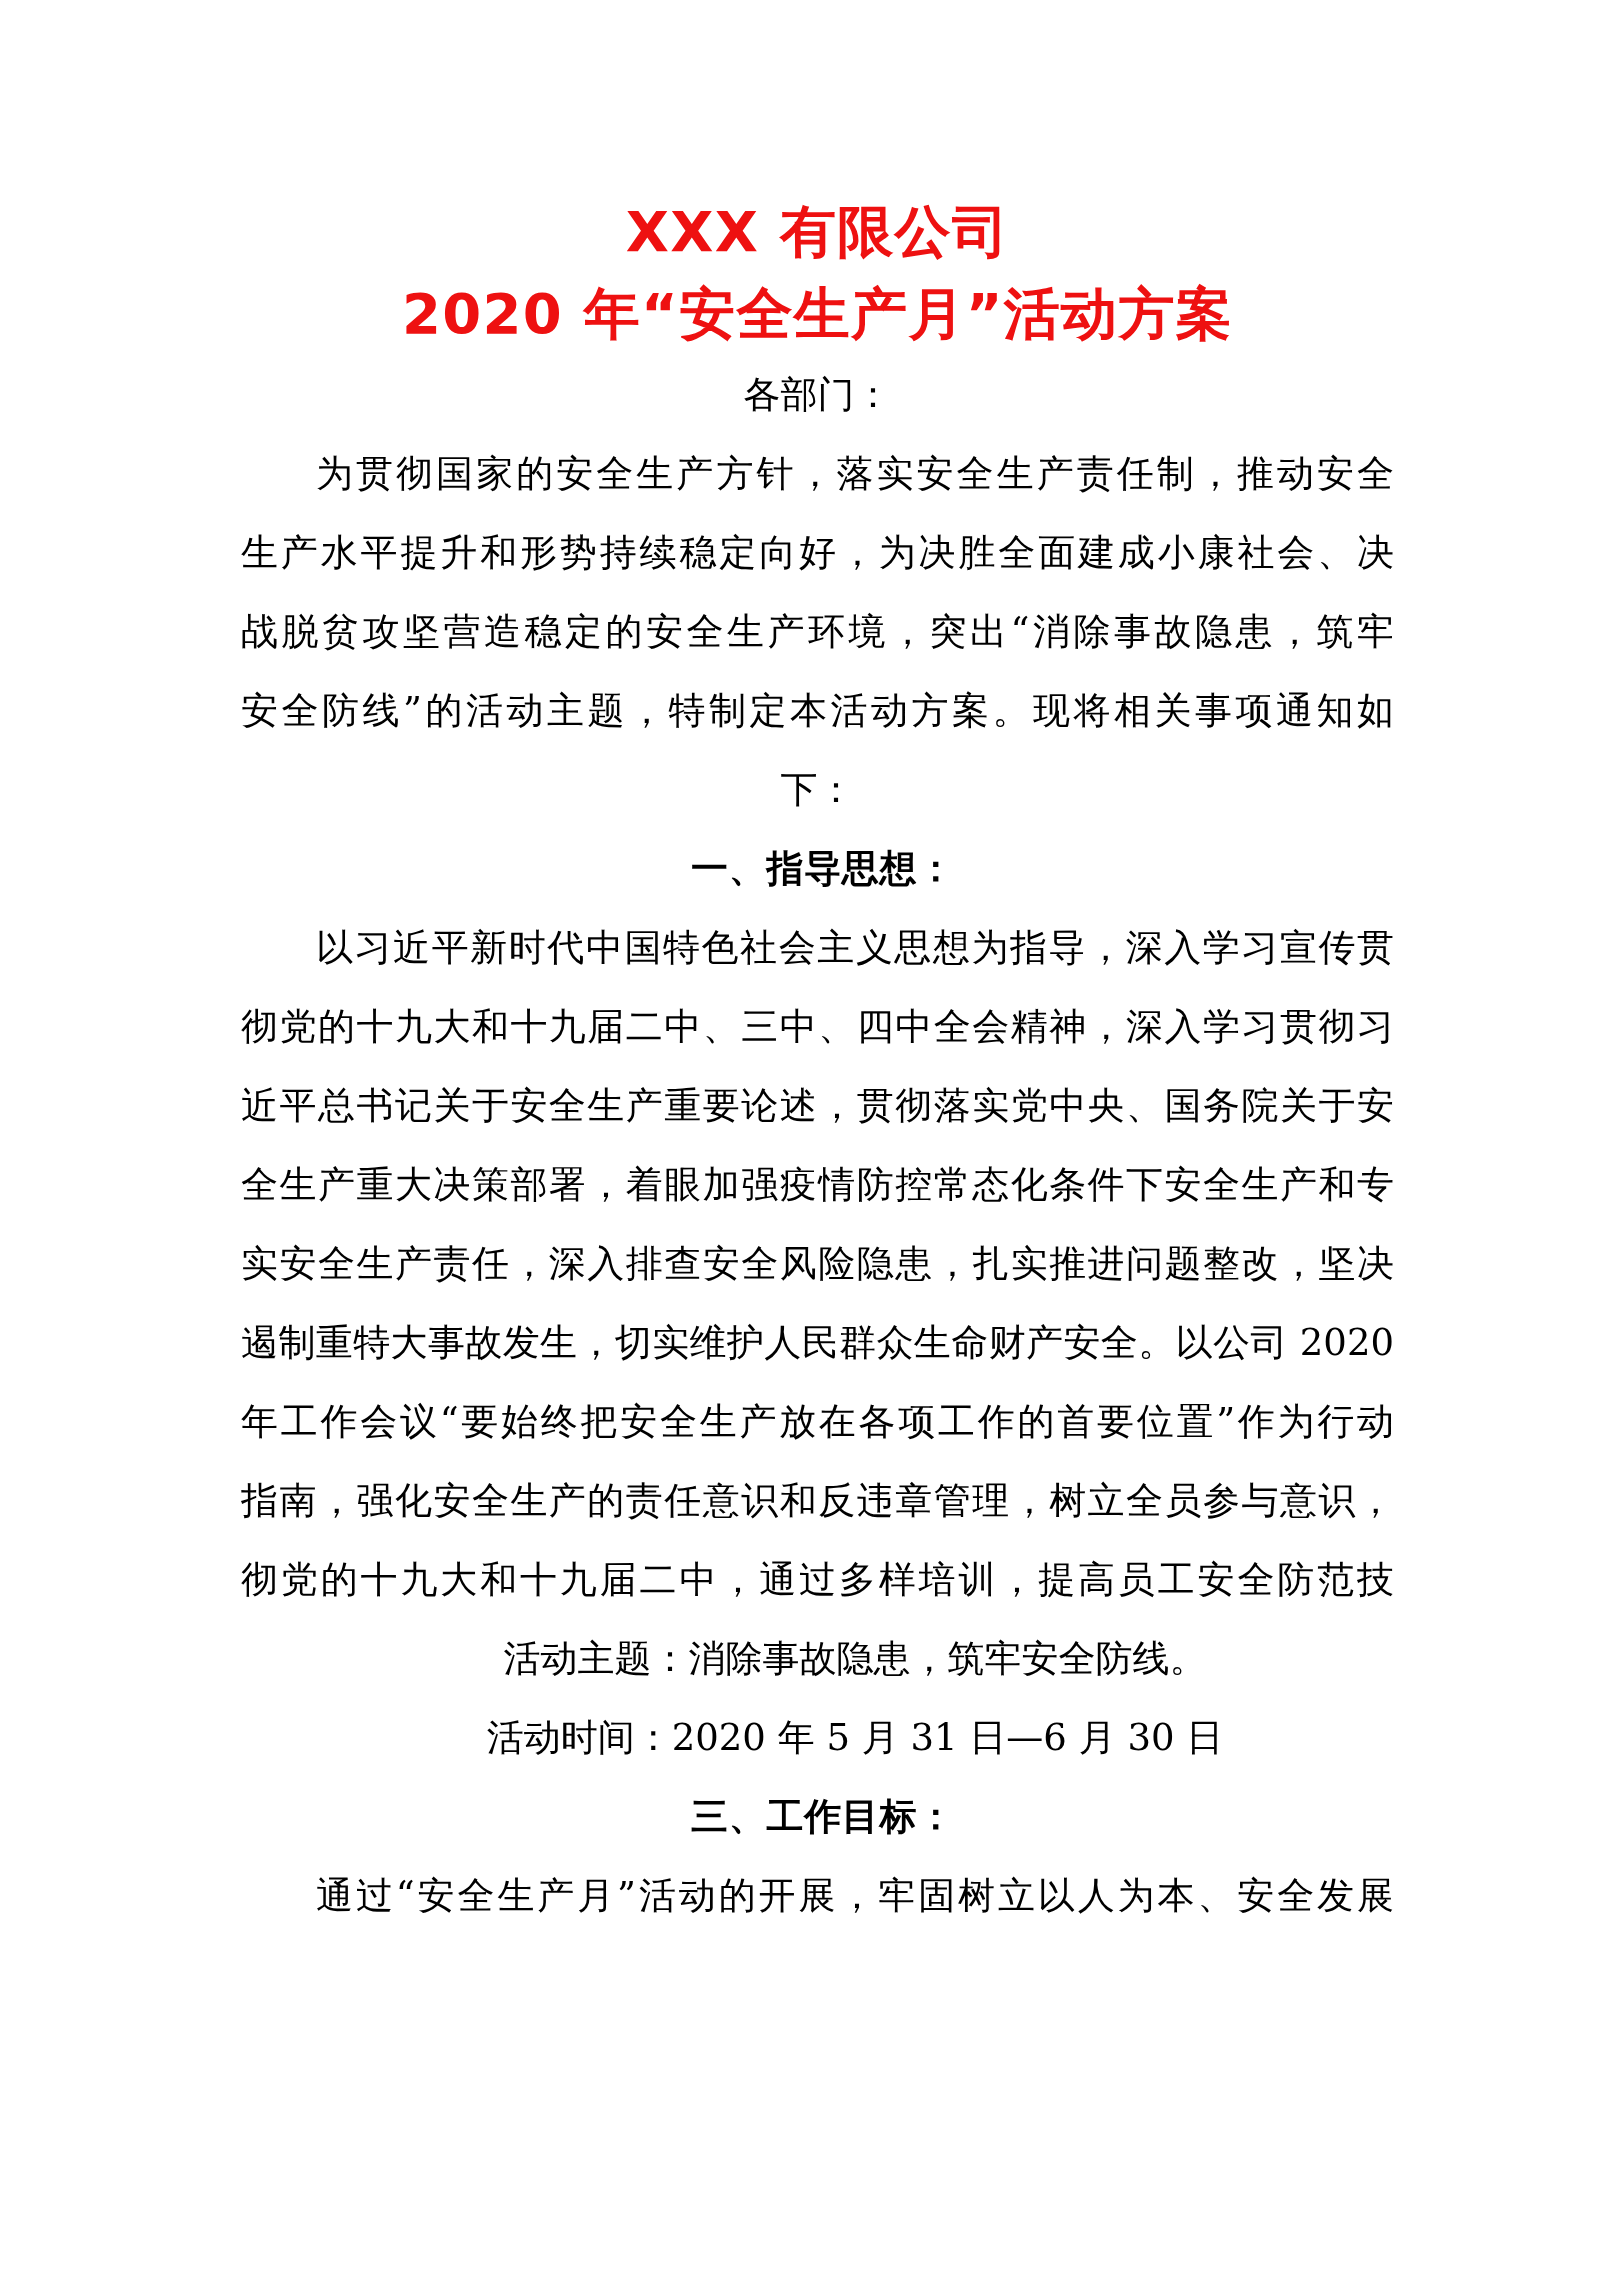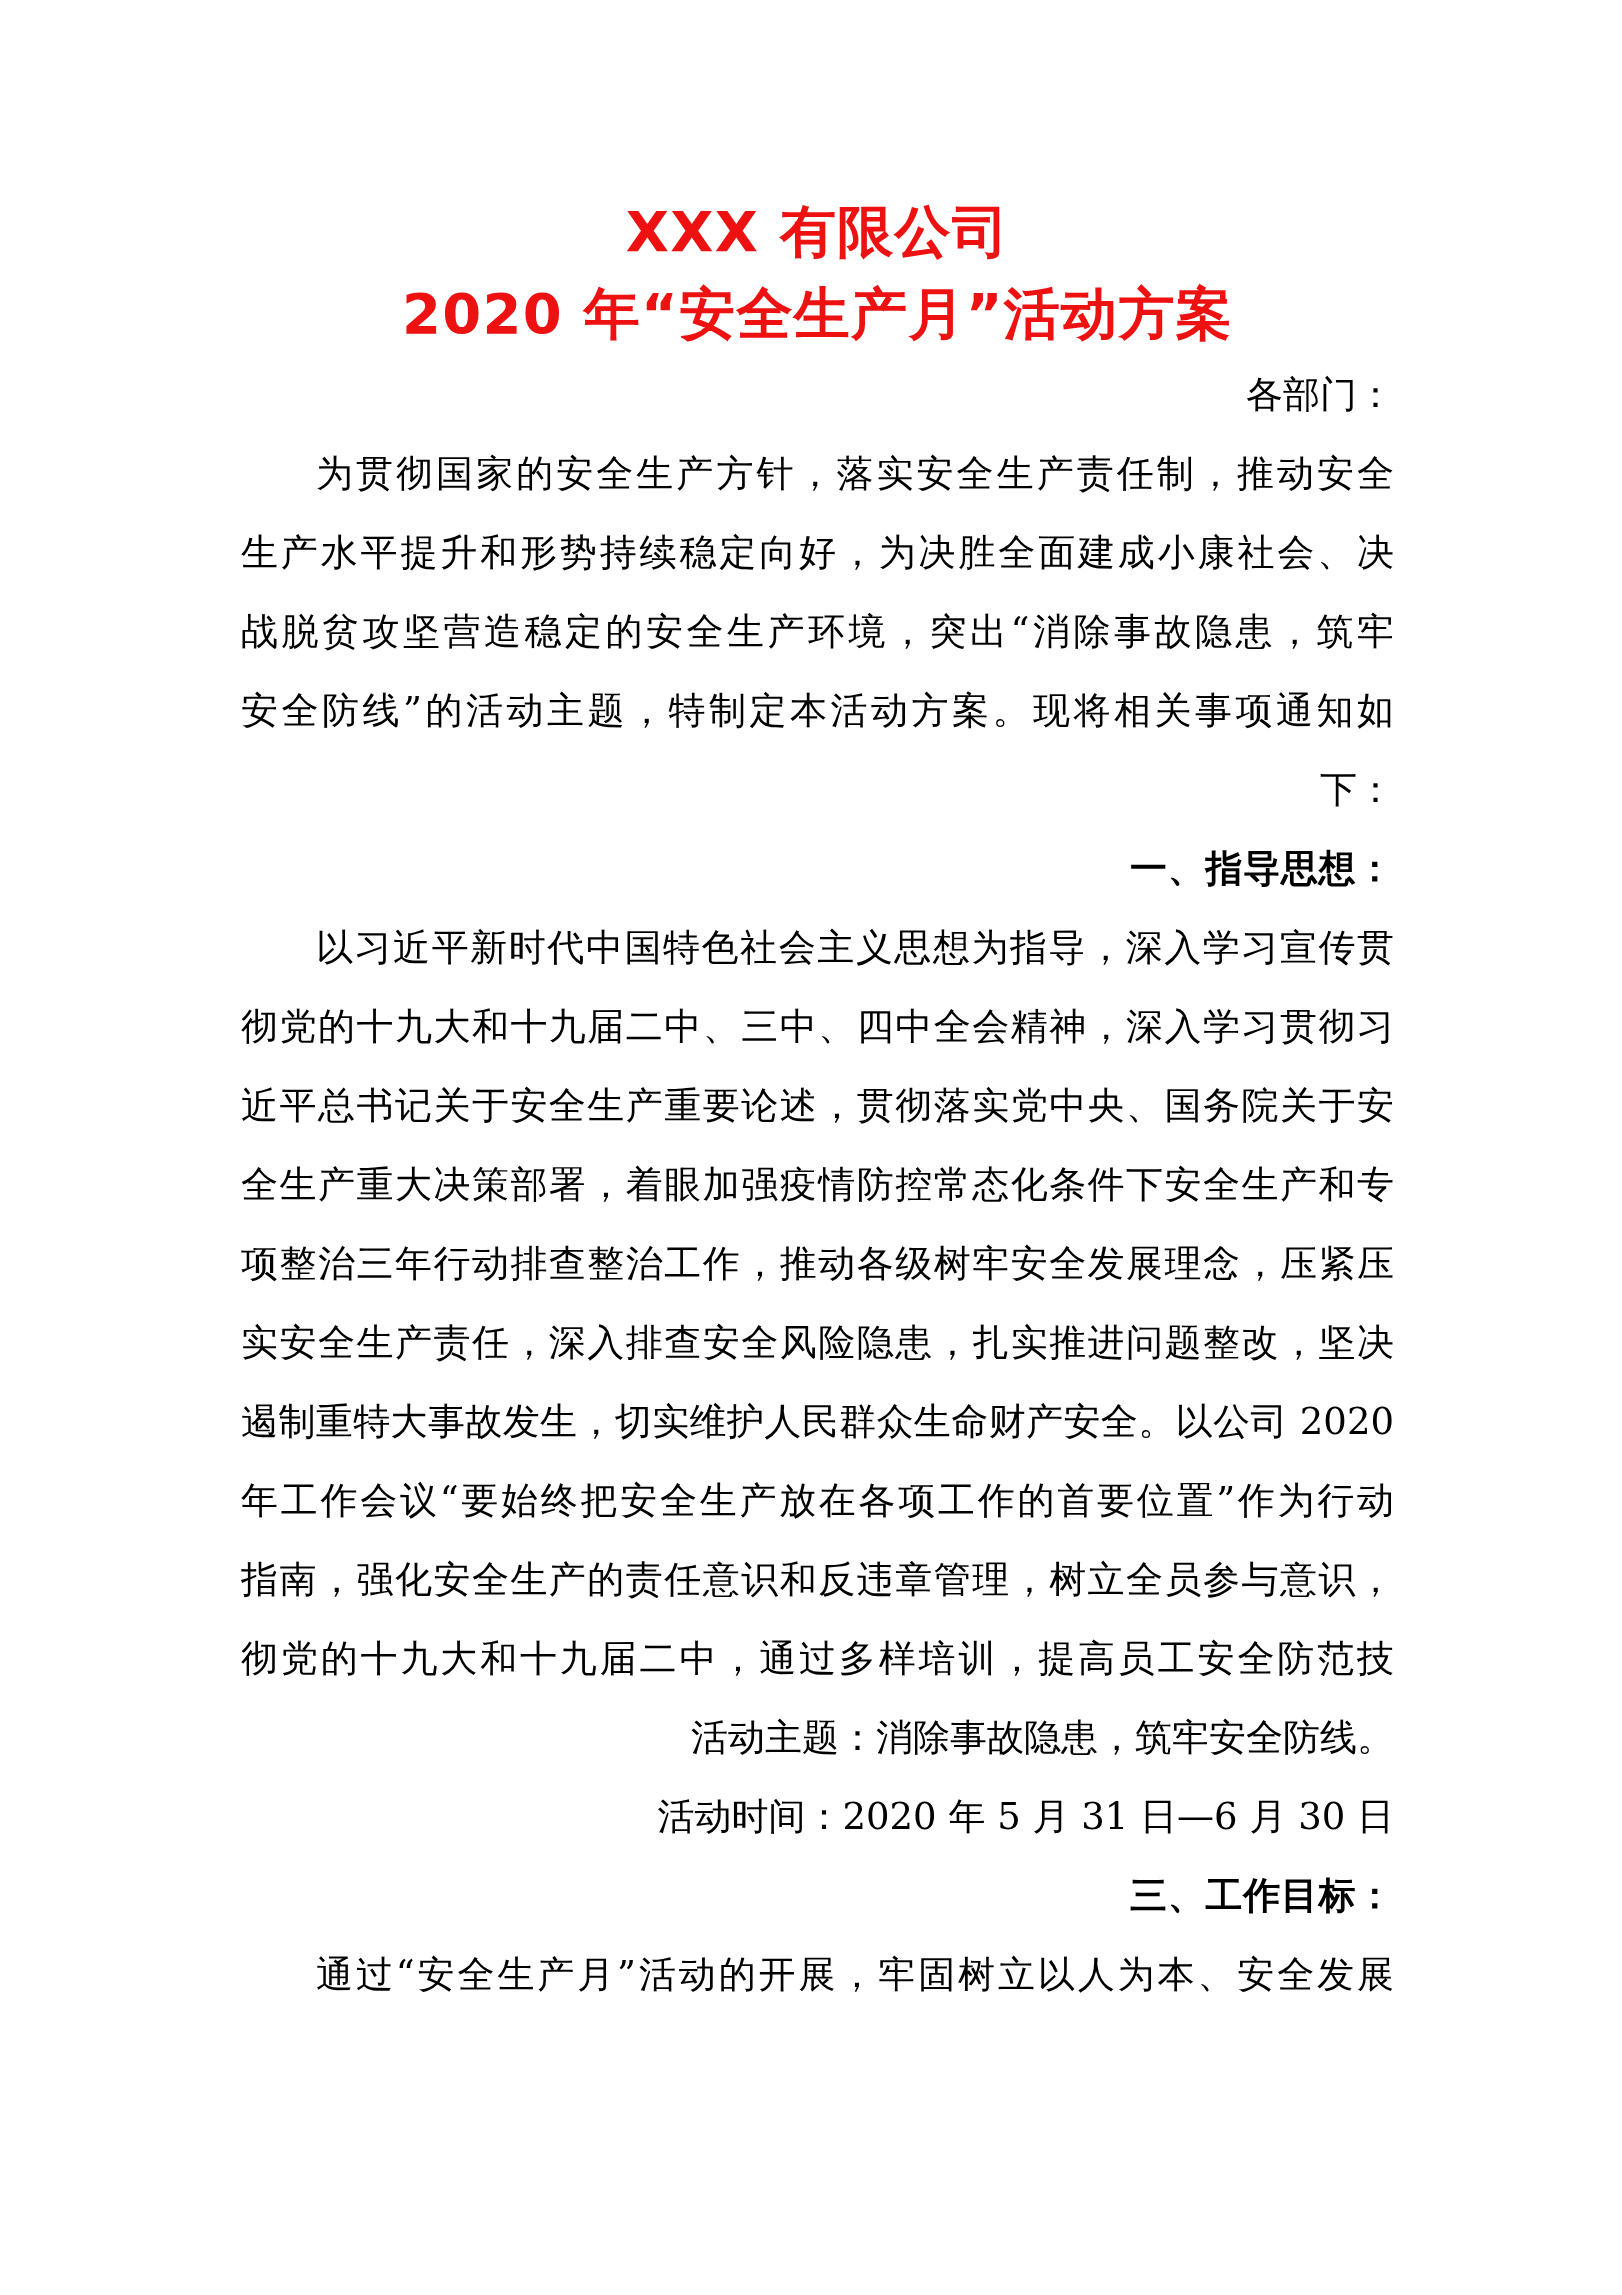--- a/index.html
+++ b/index.html
@@ -24,21 +24,21 @@
     color: var(--title-red, #ee1111);
     font-weight: bold;
     font-family: "DejaVu Sans", "Liberation Sans", sans-serif;
     font-size: 56px;
     line-height: 82px;
     letter-spacing: 1.3px;
   }
   .line {
     font-size: 37px;
     line-height: 79px;
-    text-align: right;
+    text-align: center;
     white-space: nowrap;
   }
   
   .fill {
     white-space: normal;
     text-align: justify;
     text-align-last: justify;
   }
   .indent {
     text-indent: 75px; 
@@ -65,21 +65,20 @@
     <div class="line fill">战脱贫攻坚营造稳定的安全生产环境，突出“消除事故隐患，筑牢</div>
     <div class="line fill">安全防线”的活动主题，特制定本活动方案。现将相关事项通知如</div>
     <div class="line">下：</div>
 
     <div class="line heading">一、指导思想：</div>
 
     <div class="line indent fill">以习近平新时代中国特色社会主义思想为指导，深入学习宣传贯</div>
     <div class="line fill">彻党的十九大和十九届二中、三中、四中全会精神，深入学习贯彻习</div>
     <div class="line fill">近平总书记关于安全生产重要论述，贯彻落实党中央、国务院关于安</div>
     <div class="line fill">全生产重大决策部署，着眼加强疫情防控常态化条件下安全生产和专</div>
-    <div class="line fill">项整治三年行动排查整治工作，推动各级树牢安全发展理念，压紧压</div>
     <div class="line fill">实安全生产责任，深入排查安全风险隐患，扎实推进问题整改，坚决</div>
     <div class="line fill">遏制重特大事故发生，切实维护人民群众生命财产安全。以公司 2020</div>
     <div class="line fill">年工作会议“要始终把安全生产放在各项工作的首要位置”作为行动</div>
     <div class="line fill">指南，强化安全生产的责任意识和反违章管理，树立全员参与意识，</div>
     <div class="line fill">彻党的十九大和十九届二中，通过多样培训，提高员工安全防范技</div>
 
 
     <div class="line indent">活动主题：消除事故隐患，筑牢安全防线。</div>
     <div class="line indent">活动时间：2020 年 5 月 31 日—6 月 30 日</div>
 

